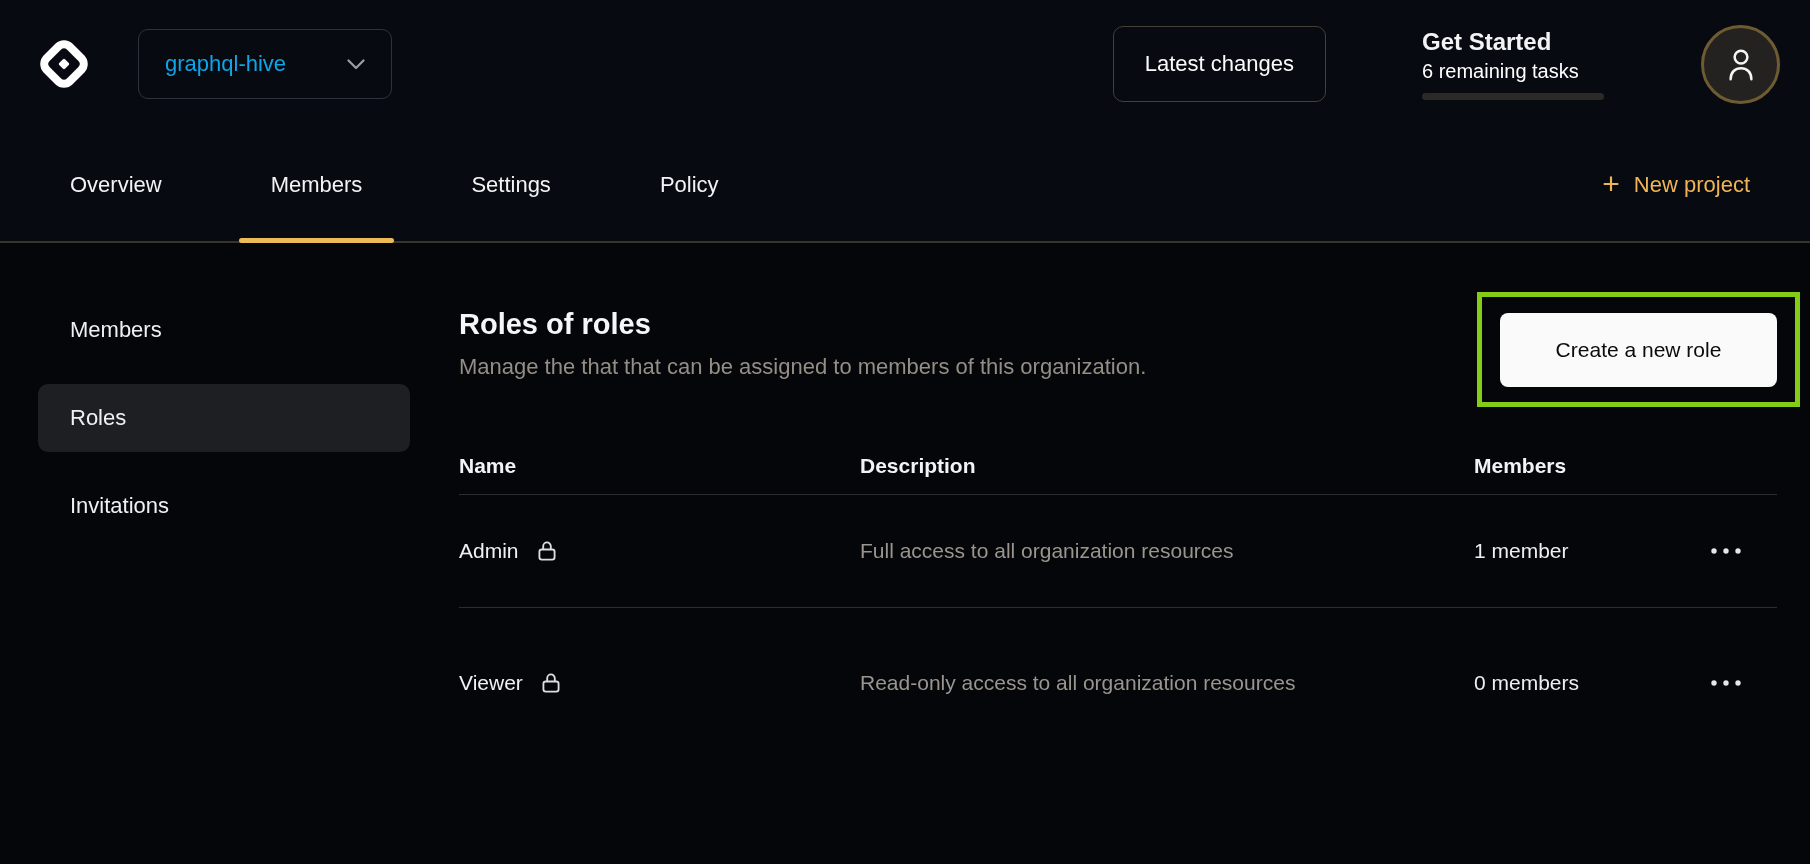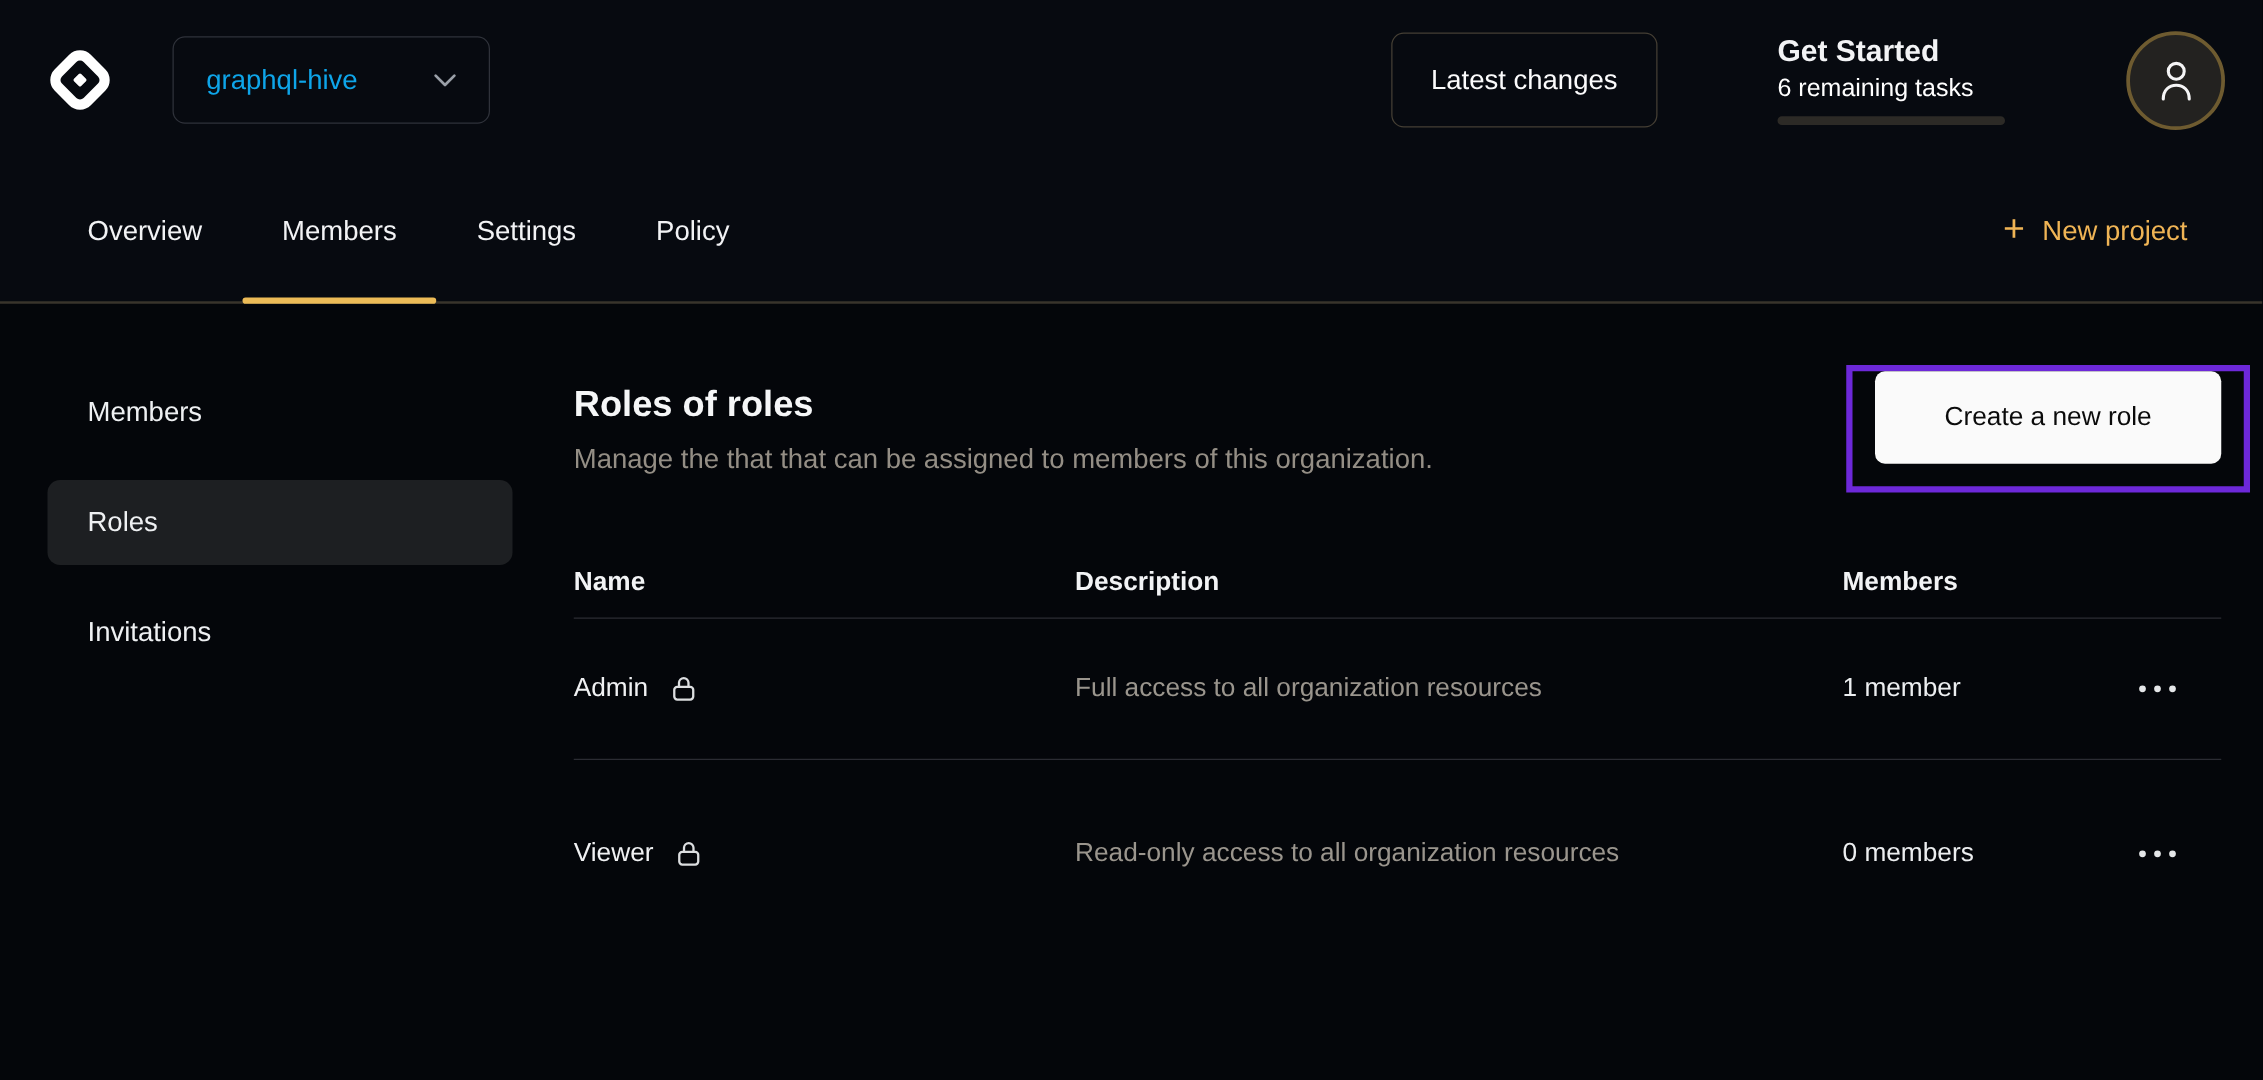--- a/index.html
+++ b/index.html
@@ -40,21 +40,21 @@
   .avatar {
     margin-left:97px; width:79px; height:79px; flex:none;
     border-radius:50%; border:3px solid #6e5b30; background:#232220;
     display:flex; align-items:center; justify-content:center; cursor:pointer;
   }
 
   
   .tabbar {
     height:115px; display:flex; align-items:center;
     padding-left:38px; padding-right:60px;
-    border-bottom:2px solid #39342b; position:relative;
+    border-bottom:2px solid #39342b; position:relative;gap:45px;
   }
   .tab {
     height:100%; display:flex; align-items:center;
     padding:0 32px; font-size:22px; color:#f2f3f5;
     position:relative; cursor:pointer; white-space:nowrap;
   }
   .tab.active::after {
     content:""; position:absolute; left:0; right:0; bottom:-2px;
     height:5px; background:#ecbb57; border-radius:3px;
   }
@@ -75,23 +75,23 @@
   }
   .side-item.active { background:#1d1f22; }
 
   .main { flex:1; margin-left:49px; margin-right:33px; padding-top:65px; position:relative; }
   .main-header { position:relative; }
   .page-title { font-size:29px; font-weight:700; color:#f5f6f7; }
   .page-subtitle { margin-top:13px; font-size:22px; color:#948e85; }
 
   .annotation {
     position:absolute; top:-16px; right:-23px;
-    width:323px; height:102px;
-    border:5px solid #6d28d9;
-    display:flex; justify-content:center;
+    width:323px; height:115px;
+    border:5px solid #84cc16;
+    display:flex; align-items:center; justify-content:center;
     pointer-events:none;
   }
   .create-role-btn {
     width:277px; height:74px; background:#fafafa; color:#0b0b0b;
     border:none; border-radius:8px; font-size:21px;
     font-family:inherit; cursor:pointer; pointer-events:auto;
   }
 
   
   .roles-table { margin-top:57px; }

